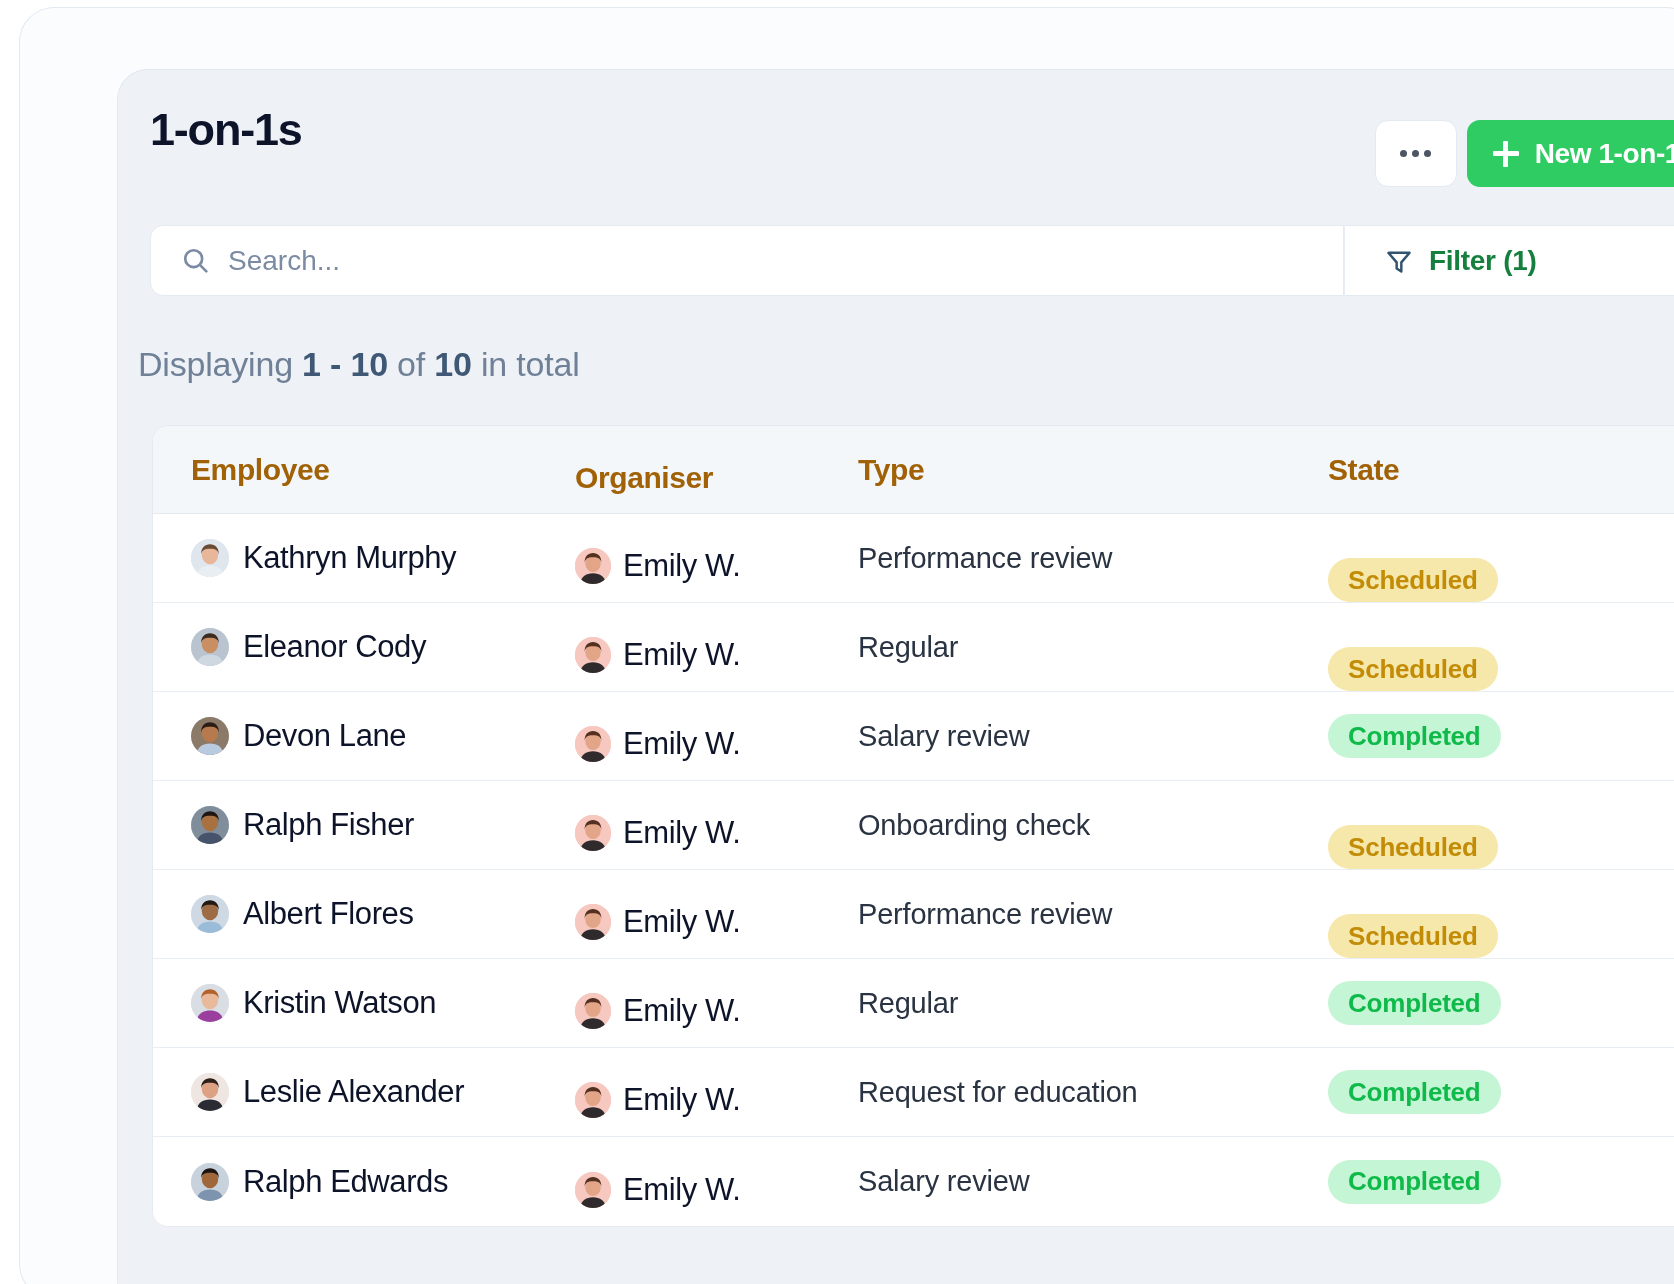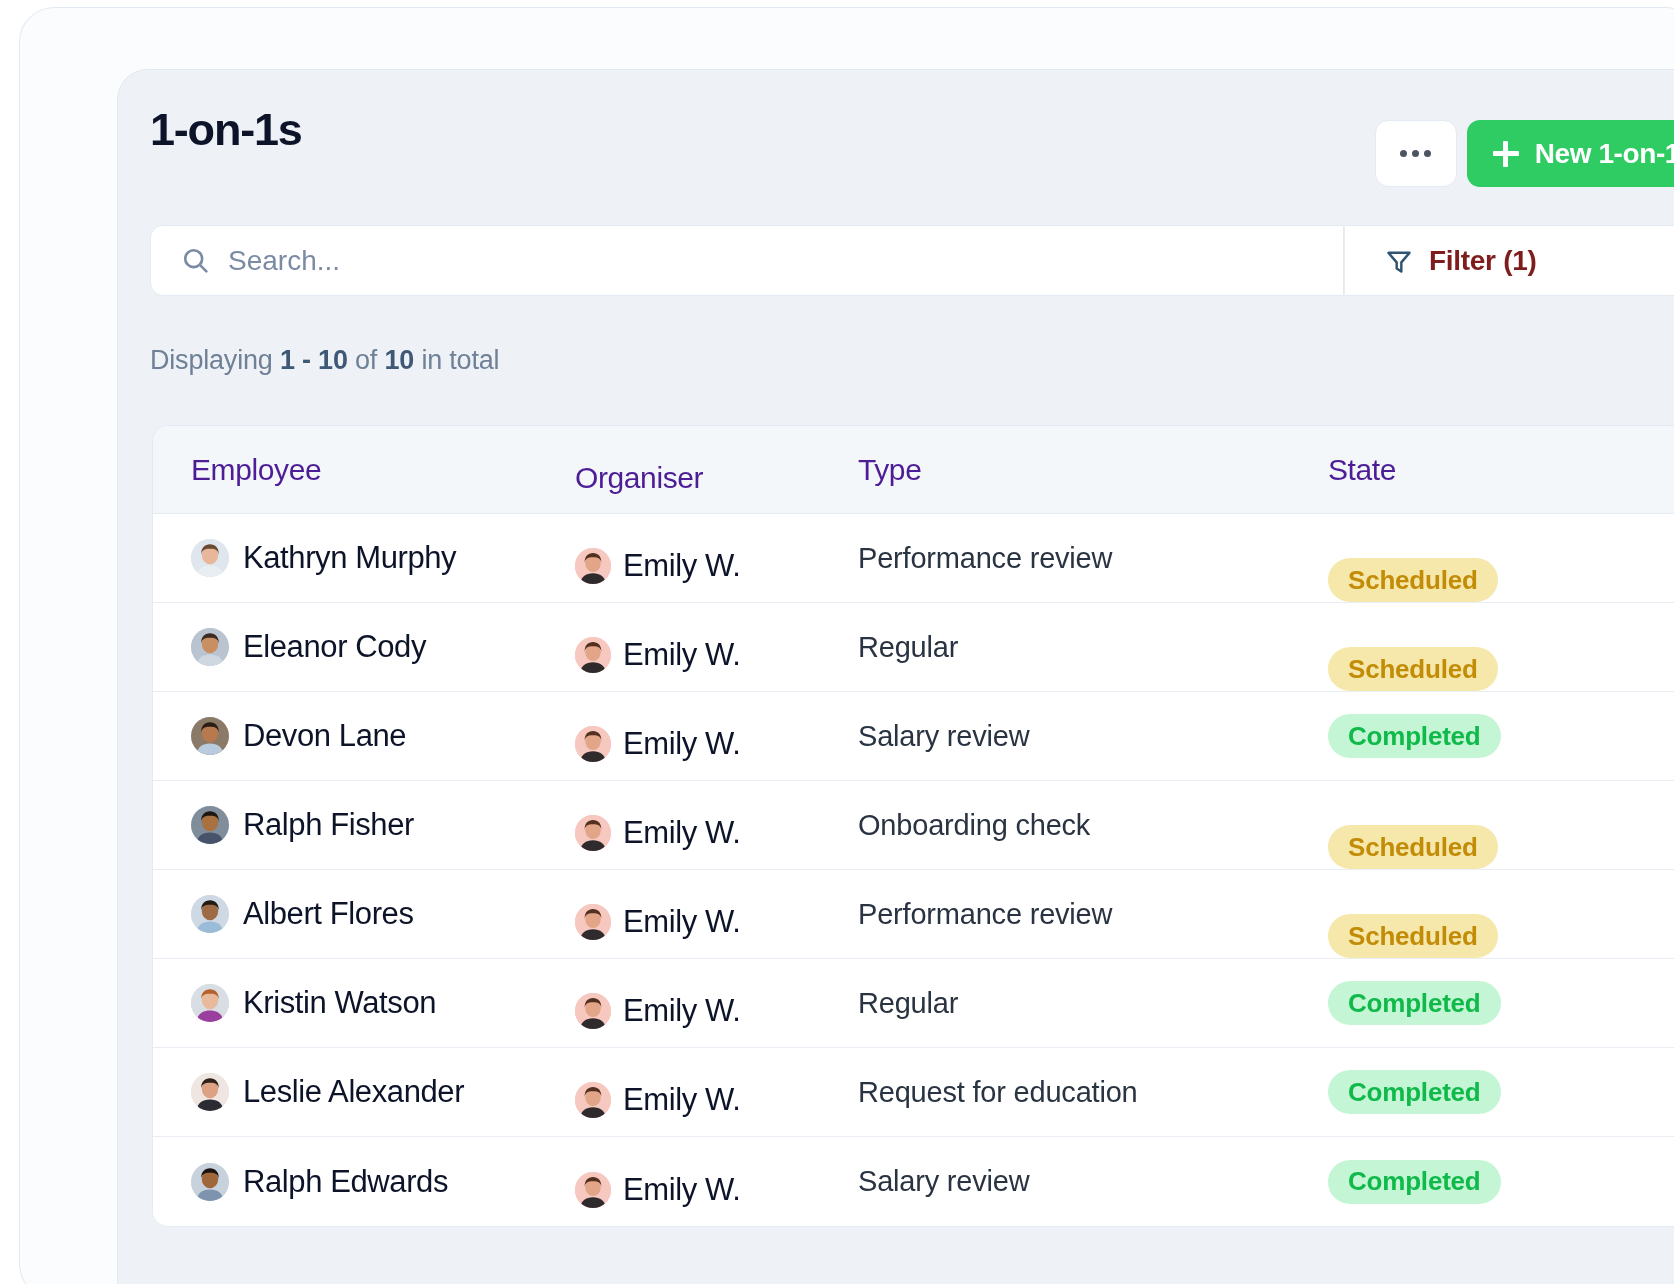--- a/index.html
+++ b/index.html
@@ -110,28 +110,28 @@
     background: #ffffff;
     border: 1px solid #e4eaf2;
     border-left: 1px solid #e9eef5;
     border-radius: 0 13px 13px 0;
     display: flex; align-items: center; gap: 16px;
     padding-left: 40px;
     cursor: pointer;
   }
   .filter-ico { flex:none; width: 28px; height: 28px; display:block; }
   .filter-label {
-    font-size: 28px; font-weight: 700; color: #7f1d1d;
+    font-size: 28px; font-weight: 700; color: #15803d;
     letter-spacing: -0.3px; white-space: nowrap;
   }
 
   
   .displaying {
-    position: absolute; left: 32px; top: 275px;
-    font-size: 27px; color: #6f8097; letter-spacing: -0.2px;
+    position: absolute; left: 20px; top: 275px;
+    font-size: 34px; color: #6f8097; letter-spacing: -0.2px;
     white-space: nowrap;
   }
   .displaying b { color: #3f5875; font-weight: 700; }
 
   
   .table-card {
     position: absolute;
     left: 34px; top: 355px;
     width: 1560px;
     background: #ffffff;
@@ -139,22 +139,22 @@
     border-radius: 16px;
     overflow: hidden;
   }
   .t-head {
     display: flex; align-items: center;
     height: 88px;
     background: #f4f7fa;
     border-bottom: 1px solid #e4eaf2;
   }
   .t-head .th {
-    font-size: 30px; font-weight: 400;
-    color: #4c1d95; letter-spacing: -0.4px;
+    font-size: 30px; font-weight: 700;
+    color: #a16207; letter-spacing: -0.4px;
     white-space: nowrap;
   }
   .t-row {
     display: flex; align-items: center;
     height: 89px;
     border-bottom: 1px solid #e9eef4;
     background: #ffffff;
   }
   .t-row:last-child { border-bottom: none; }
 

